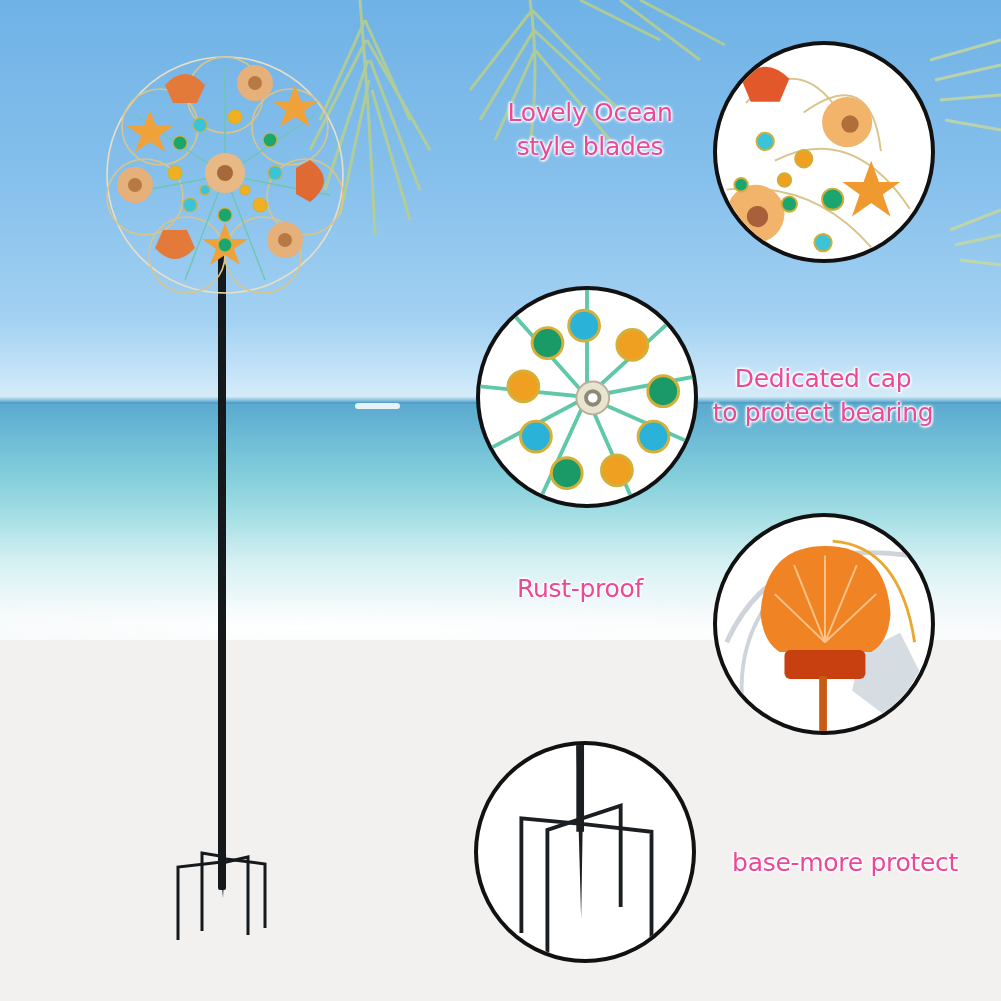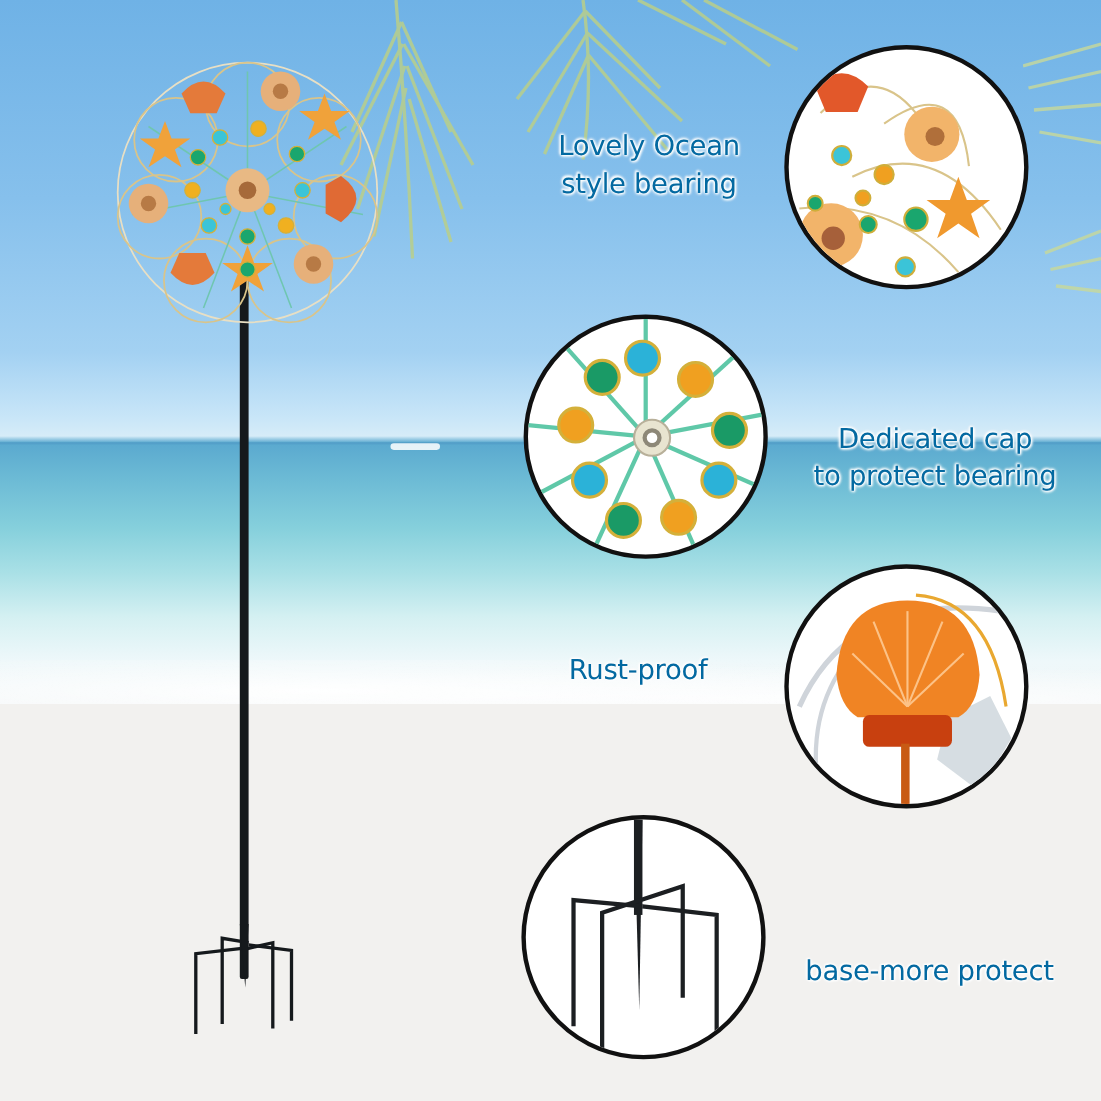--- a/index.html
+++ b/index.html
@@ -23,24 +23,24 @@
     
     .pole { position:absolute; left:218px; top:250px; width:8px; height:640px; background:#15191c;
             border-radius:2px; }
     .spinner { position:absolute; left:105px; top:55px; width:240px; height:240px; }
 
     
     .callout { position:absolute; width:222px; height:222px; border-radius:50%;
       border:4px solid #111; background:#fff; overflow:hidden; box-sizing:border-box; }
     .callout svg { width:100%; height:100%; display:block; }
 
-    .label { position:absolute; text-align:center; color:#0369a1;
+    .label { position:absolute; text-align:center; color:#ec4899;
       font-family:"DejaVu Sans", sans-serif; font-size:25px; line-height:34px; font-weight:500;
       letter-spacing:-0.3px;
-      text-shadow: 0 0 3px #fff, 0 0 3px #fff, 0 0 4px #fff, 1px 1px 2px #fff, -1px -1px 2px #fff; margin-top: 20px; }
+      text-shadow: 0 0 3px #fff, 0 0 3px #fff, 0 0 4px #fff, 1px 1px 2px #fff, -1px -1px 2px #fff; }
     .label span { display:block; white-space:nowrap; }
   </style>
 </head>
 <body>
 
 <div class="scene">
   <div class="horizon"></div>
   <div class="boat"></div>
   <div class="foam"></div>
   <div class="sand"></div>
@@ -141,21 +141,21 @@
       <circle cx="70" cy="118" r="7" fill="#f0b020"></circle>
     <circle cx="75" cy="88" r="7" fill="#1aa66e"></circle>
       <circle cx="120" cy="190" r="7" fill="#1aa66e"></circle>
     <circle cx="100" cy="135" r="5" fill="#3bc4d8"></circle>
       <circle cx="140" cy="135" r="5" fill="#f0b020"></circle>
   </g>
 </svg>
 
 <div class="label" style="left:480px;top:96px;width:220px">
   <span>Lovely Ocean</span>
-  <span>style bearing</span>
+  <span>style blades</span>
 </div>
 <div class="callout" style="left:713px;top:41px">
   <svg viewBox="0 0 222 222">
     <g fill="none" stroke="#d9c48a" stroke-width="2">
       <path d="M30 60 Q 80 10 120 60"></path>
         <path d="M90 70 Q 160 20 170 110"></path>
       <path d="M60 120 Q 140 80 200 170"></path>
         <path d="M10 150 Q 100 140 160 210"></path>
     </g>
     <path d="M25 35 q 25 -25 50 0 l -10 24 h -30 z" fill="#e2582a"></path>
@@ -198,21 +198,21 @@
         <circle cx="90" cy="190" r="16" fill="#1a9a66"></circle>
       <circle cx="58" cy="152" r="16" fill="#2bb2d8"></circle>
         <circle cx="45" cy="100" r="16" fill="#f0a020"></circle>
       <circle cx="70" cy="55" r="16" fill="#1a9a66"></circle>
     </g>
     <circle cx="117" cy="112" r="17" fill="#e8e4d0" stroke="#b8b09a" stroke-width="2"></circle>
     <circle cx="117" cy="112" r="9" fill="#8d8878"></circle>
       <circle cx="117" cy="112" r="5" fill="#fff"></circle>
   </svg>
 </div>
-<div class="label" style="left:710px;top:362px;width:280px">
+<div class="label" style="left:683px;top:362px;width:280px">
   <span>Dedicated cap</span>
   <span>to protect bearing</span>
 </div>
 
 <div class="label" style="left:480px;top:572px;width:200px">
   <span>Rust-proof</span>
 </div>
 <div class="callout" style="left:713px;top:513px">
   <svg viewBox="0 0 222 222">
     <path d="M10 130 Q 60 20 200 40" fill="none" stroke="#cfd4da" stroke-width="5"></path>

